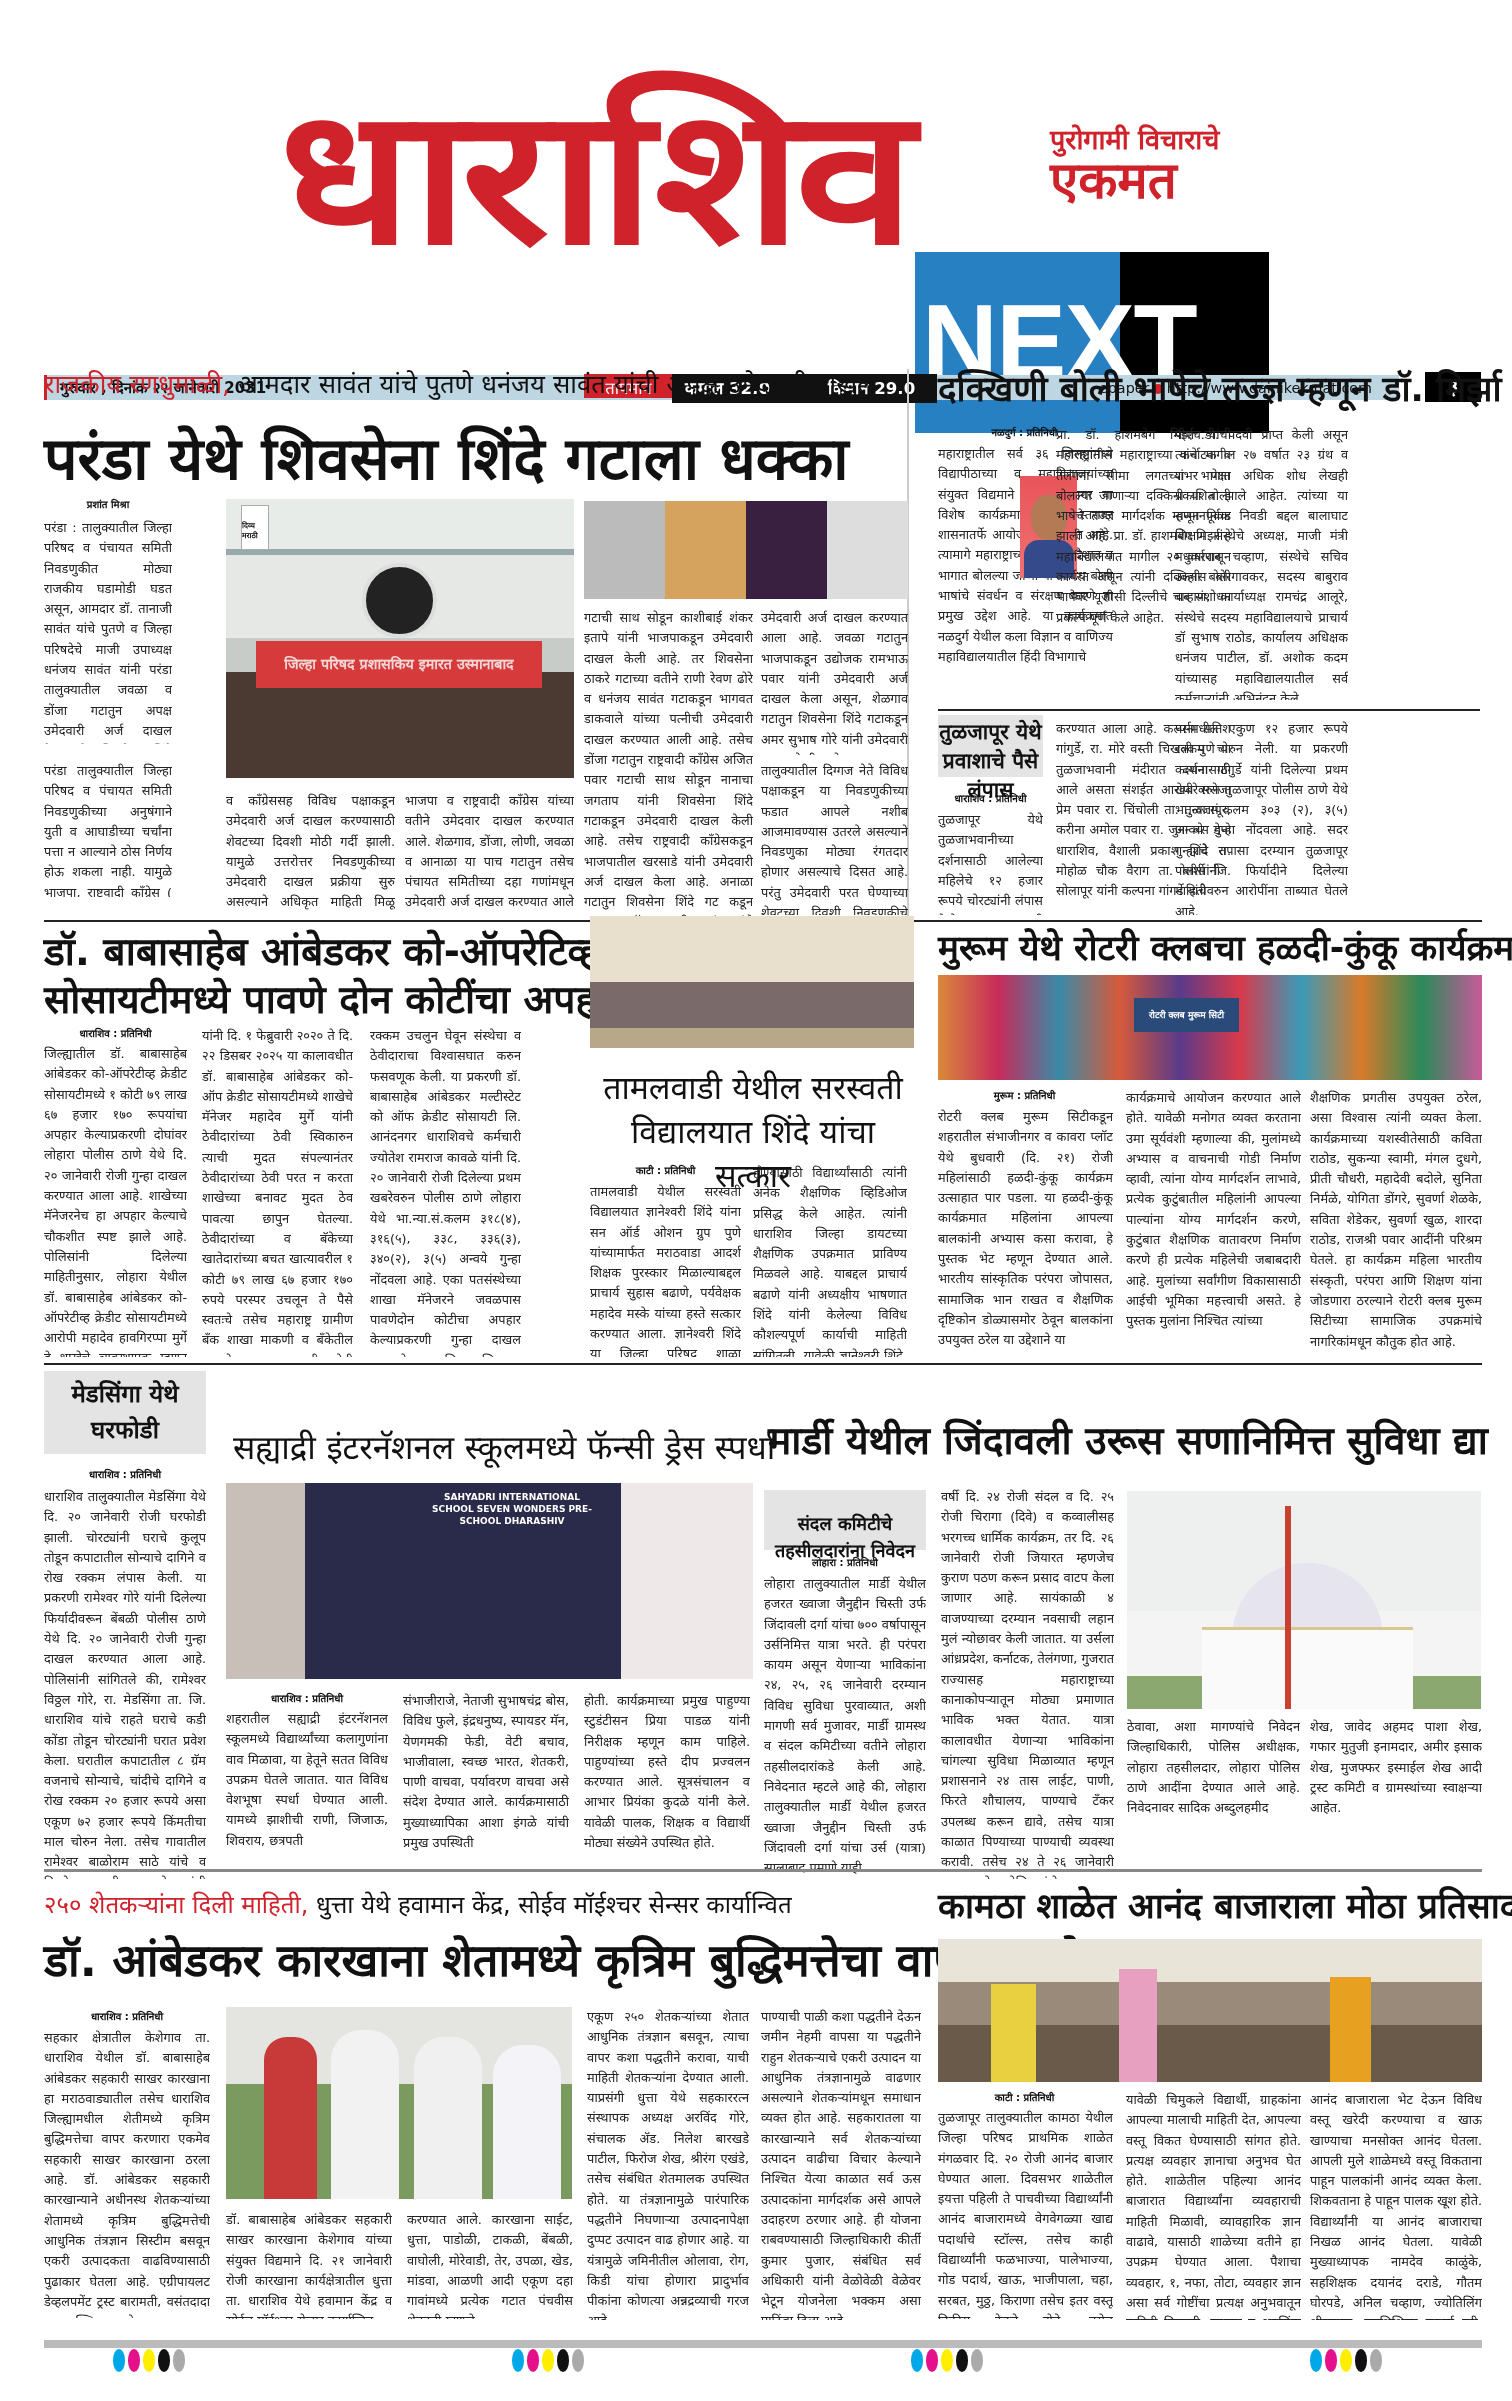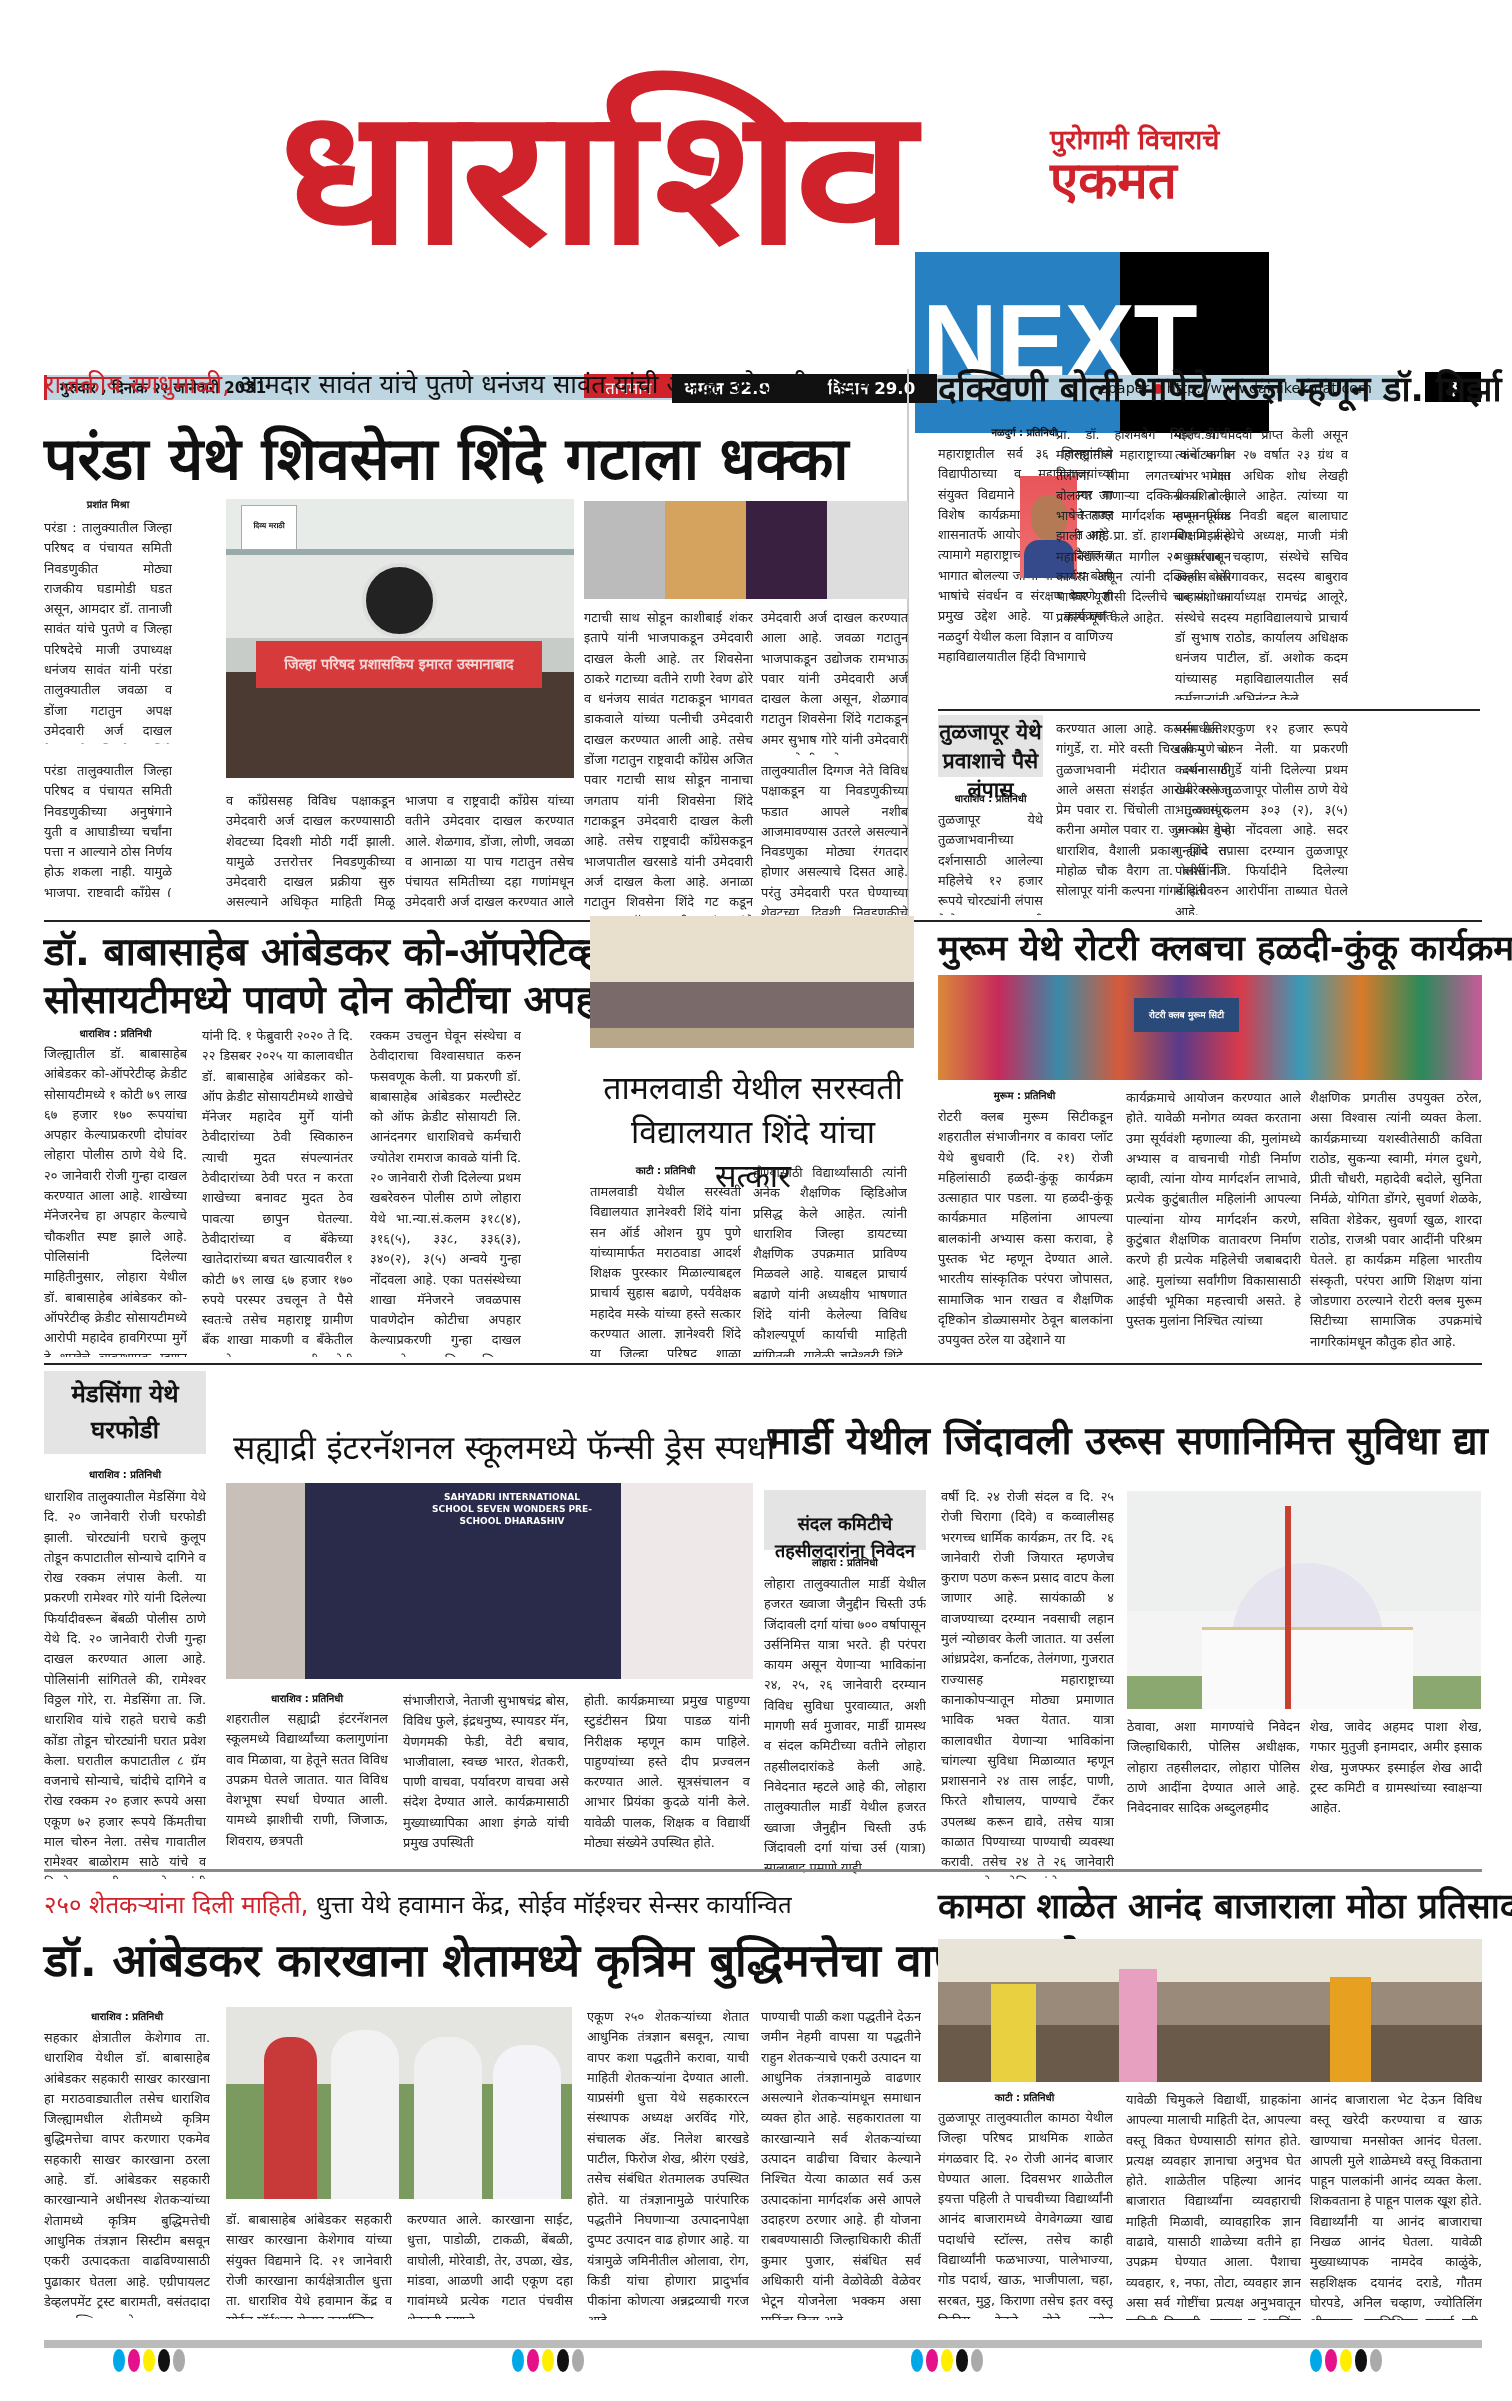--- a/index.html
+++ b/index.html
@@ -60,21 +60,21 @@
 
 <div class="abs kicker" style="left:44px;top:370px;top:371px;top:373px;left:44px;top:370px"></div>
 
 <div class="abs kicker" style="left:44px;top:365px"><span class="red">राजकीय रणधुमाळी,</span><span> आमदार सावंत यांचे पुतणे धनंजय सावंत यांची अपक्ष उमेदवारी दाखल</span></div>
 <div class="abs hl" style="left:44px;top:425px;font-size:59px">परंडा येथे शिवसेना शिंदे गटाला धक्का</div>
 <div class="abs" style="left:907px;top:369px;width:1.5px;height:565px;background:#ccc"></div>
 <div class="abs byline" style="left:44px;top:497px;width:128px">प्रशांत मिश्रा</div>
 <div class="abs body" style="left:44px;top:518px;width:128px;height:226px">परंडा : तालुक्यातील जिल्हा परिषद व पंचायत समिती निवडणुकीत मोठ्या राजकीय घडामोडी घडत असून, आमदार डॉ. तानाजी सावंत यांचे पुतणे व जिल्हा परिषदेचे माजी उपाध्यक्ष धनंजय सावंत यांनी परंडा तालुक्यातील जवळा व डोंजा गटातुन अपक्ष उमेदवारी अर्ज दाखल केल्यामुळे शिवसेना शिंदे गटाला मोठा धक्का बसलेला आहे. या उमेदवारीने तालुक्यातील राजकारण नवीन वळणावर आल्याने मोठी खळबळ उडाली आहे.</div>
 <div class="abs body" style="left:44px;top:761px;width:128px;height:136px">परंडा तालुक्यातील जिल्हा परिषद व पंचायत समिती निवडणुकीच्या अनुषंगाने युती व आघाडीच्या चर्चांना पत्ता न आल्याने ठोस निर्णय होऊ शकला नाही. यामुळे भाजपा, राष्ट्रवादी काँग्रेस ( अ. प ), शिवसेना शिंदे गट, शिवसेना ठाकरे गट</div>
 <div class="abs photo" style="left:226px;top:499px;width:348px;height:279px;background:linear-gradient(#e8ece8 0 18%,#9aa 18% 20%,#e5e8e5 20% 50%,#c8ccc8 50% 62%,#4a3a32 62% 100%)">
-  <div style="position:absolute;left:15px;top:6px;width:56px;height:45px;background:#fff;border:0.8px solid #aaa;font-size:7.5px;font-weight:800;text-align:center;padding-top:13.6px">दिव्य मराठी</div>
+  <div style="position:absolute;left:15px;top:6px;width:28px;height:45px;background:#fff;border:0.8px solid #aaa;font-size:7.5px;font-weight:800;padding-top:13.6px">दिव्य मराठी</div>
   <div style="position:absolute;left:30px;top:142px;width:286px;height:47px;background:#d63a3a;color:#f3d7d7;font-weight:800;font-size:14.3px;text-align:center;line-height:47px">जिल्हा परिषद प्रशासकिय इमारत उस्मानाबाद</div>
   <div style="position:absolute;left:136px;top:64px;width:75px;height:75px;border-radius:50%;background:#222;border:4.5px solid #ddd"></div>
 </div>
 <div class="abs body" style="left:226px;top:791px;width:169px;height:124px">व काँग्रेससह विविध पक्षाकडून उमेदवारी अर्ज दाखल करण्यासाठी शेवटच्या दिवशी मोठी गर्दी झाली. यामुळे उत्तरोत्तर निवडणुकीच्या उमेदवारी दाखल प्रक्रीया सुरु असल्याने अधिकृत माहिती मिळू शकली नाही. सूत्रांकडून मिळालेल्या माहितीनुसार शिवसेना शिंदे गट, ठाकरे गट,</div>
 <div class="abs body" style="left:405px;top:791px;width:169px;height:124px">भाजपा व राष्ट्रवादी काँग्रेस यांच्या वतीने उमेदवार दाखल करण्यात आले. शेळगाव, डोंजा, लोणी, जवळा व आनाळा या पाच गटातुन तसेच पंचायत समितीच्या दहा गणांमधून उमेदवारी अर्ज दाखल करण्यात आले आहेत. या निवडणुकीत भाजपाकडून लोणी गटातुन शिवसेना शिंदे</div>
 <div class="abs photo" style="left:584px;top:501px;width:324px;height:98px;background:linear-gradient(90deg,#bbb 0 25%,#d6a35e 25% 50%,#3a2040 50% 75%,#ddd 75% 100%)"></div>
 <div class="abs body" style="left:584px;top:608px;width:169px;height:309px">गटाची साथ सोडून काशीबाई शंकर इतापे यांनी भाजपाकडून उमेदवारी दाखल केली आहे. तर शिवसेना ठाकरे गटाच्या वतीने राणी रेवण ढोरे व धनंजय सावंत गटाकडून भागवत डाकवाले यांच्या पत्नीची उमेदवारी दाखल करण्यात आली आहे. तसेच डोंजा गटातुन राष्ट्रवादी काँग्रेस अजित पवार गटाची साथ सोडून नानाचा जगताप यांनी शिवसेना शिंदे गटाकडून उमेदवारी दाखल केली आहे. तसेच राष्ट्रवादी काँग्रेसकडून भाजपातील खरसाडे यांनी उमेदवारी अर्ज दाखल केला आहे. अनाळा गटातुन शिवसेना शिंदे गट कडून आमदार डॉ. तानाजी सावंत यांचे विश्वासू राहुल डोके यांचा आहेचा</div>
 <div class="abs body" style="left:761px;top:608px;width:147px;height:147px">उमेदवारी अर्ज दाखल करण्यात आला आहे. जवळा गटातुन भाजपाकडून उद्योजक रामभाऊ पवार यांनी उमेदवारी अर्ज दाखल केला असून, शेळगाव गटातुन शिवसेना शिंदे गटाकडून अमर सुभाष गोरे यांनी उमेदवारी दाखल केली आहे.</div>
 <div class="abs body" style="left:761px;top:761px;width:147px;height:154px">तालुक्यातील दिग्गज नेते विविध पक्षाकडून या निवडणुकीच्या फडात आपले नशीब आजमावण्यास उतरले असल्याने निवडणुका मोठ्या रंगतदार होणार असल्याचे दिसत आहे. परंतु उमेदवारी परत घेण्याच्या शेवटच्या दिवशी निवडणुकीचे चित्र स्पष्ट होणार आहे.</div>
 

